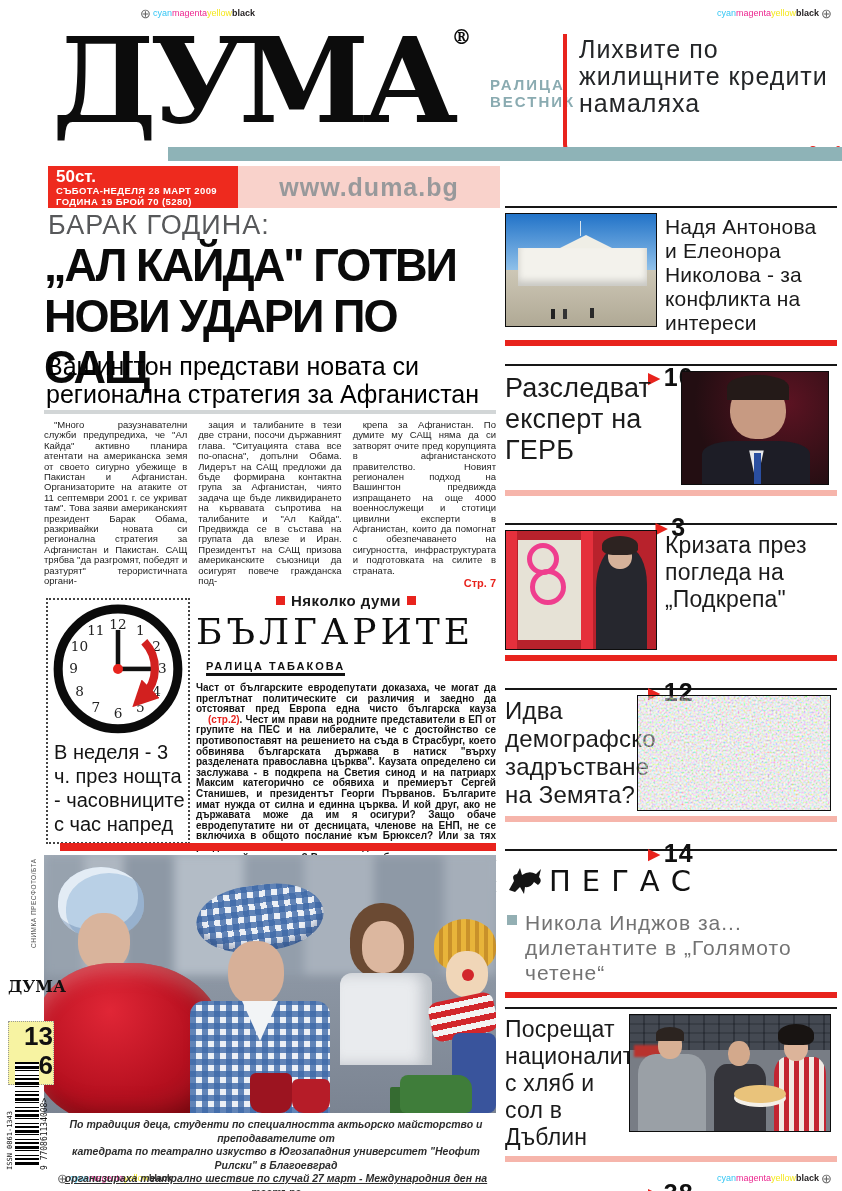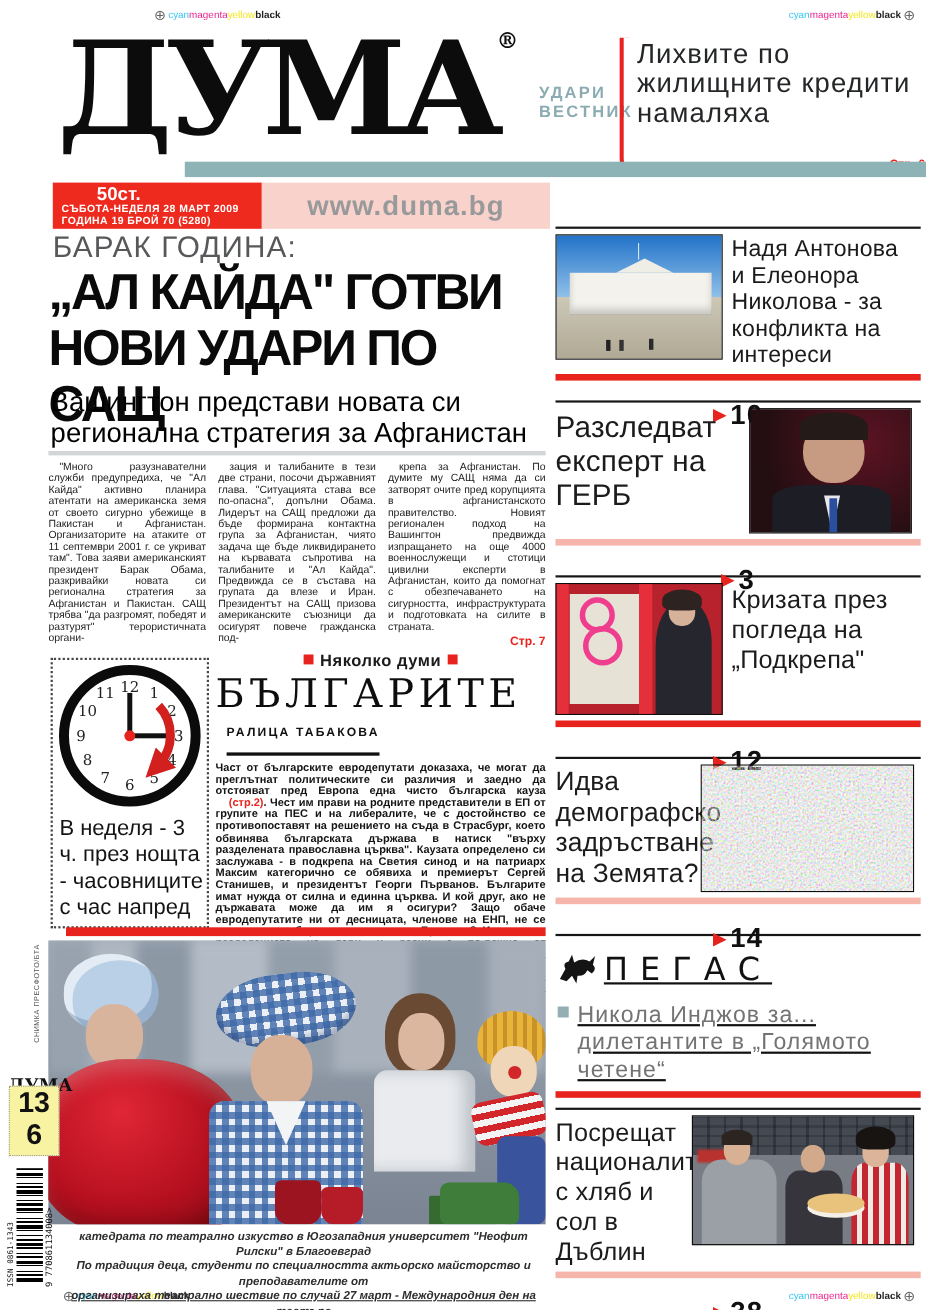--- a/index.html
+++ b/index.html
@@ -17,21 +17,21 @@
            font-size:15px;line-height:17px;letter-spacing:2px;}
   .promo{position:absolute;left:563px;top:34px;width:266px;height:120px;
          border-left:4px solid #e8231d;border-bottom:4px solid #e8231d;border-radius:0 0 0 16px;
          padding:2px 0 0 12px;}
   .promo-text{font-size:25px;line-height:27px;color:#242628;letter-spacing:1px;}
   .promo-ref{position:absolute;right:4px;bottom:0px;color:#e8231d;font-weight:bold;font-size:11px;}
   .tealbar{position:absolute;left:168px;top:147px;width:674px;height:14px;background:#8eb3b7;}
   
   .datebar{position:absolute;left:48px;top:166px;width:190px;height:42px;background:#ee2a1e;color:#fff;
            padding:2px 0 0 8px;box-sizing:border-box;}
-  .price{font-size:17px;font-weight:bold;line-height:17px;margin-left:32px;}
+  .price{font-size:17px;font-weight:bold;line-height:17px;}
   .dateline{font-size:9.5px;font-weight:bold;line-height:11px;letter-spacing:.4px;}
   .webbar{position:absolute;left:238px;top:166px;width:262px;height:42px;background:#f9d2cb;
           display:flex;align-items:center;justify-content:center;}
   .weburl{color:#98999b;font-weight:bold;font-size:25px;letter-spacing:1px;}
   
   .kicker{position:absolute;left:48px;top:210px;font-size:27px;color:#57585a;letter-spacing:1px;}
   .headline{position:absolute;left:44px;top:240px;width:460px;font-weight:bold;font-size:46px;
             line-height:51px;letter-spacing:-2px;color:#0a0a0a;transform:scaleX(.98);transform-origin:left top;}
   .subhead{position:absolute;left:46px;top:352px;width:445px;font-size:25px;line-height:28px;color:#000000;}
   .gray-rule{position:absolute;left:44px;top:410px;width:452px;height:4px;background:#d2d6d7;}
@@ -44,40 +44,40 @@
             text-align:center;}
   .cnum{font-family:"DejaVu Serif",serif;font-size:15px;fill:#222;text-anchor:middle;}
   .clock-caption{font-size:20px;line-height:24px;color:#141414;text-align:left;padding:0 0 0 6px;}
   
   .opinion{position:absolute;left:196px;top:592px;width:300px;}
   .op-head{text-align:center;font-weight:bold;font-size:15px;color:#1a1a1a;letter-spacing:.5px;}
   .sqm{display:inline-block;width:9px;height:9px;background:#e8231d;margin:0 6px;vertical-align:1px;}
   .op-title{font-family:"DejaVu Serif","Liberation Serif",serif;font-size:36px;letter-spacing:4px;
             color:#0d0d0d;margin-top:2px;}
   .op-author{display:inline-block;font-size:11px;font-weight:bold;letter-spacing:2px;margin:8px 0 0 10px;
-             border-bottom:3px solid #111;padding-bottom:12px;}
+             border-bottom:3px solid #111;padding-bottom:1px;}
   .op-body{margin-top:7px;font-size:10px;line-height:10.6px;font-weight:bold;text-align:justify;color:#141414;}
   .op-body .ref{color:#e8231d;padding-left:12px;}
   .redbar{position:absolute;left:60px;top:843px;width:436px;height:8px;background:#e8231d;}
   
   .fphoto{position:absolute;left:44px;top:855px;width:452px;height:258px;overflow:hidden;
           background:linear-gradient(180deg,#a6afba 0%,#8d97a4 45%,#7b8492 100%);}
   .blob{position:absolute;}
   .checker{background-color:#ecf0f6;
            background-image:repeating-linear-gradient(0deg,rgba(62,105,168,.8) 0 6px,rgba(255,255,255,0) 6px 12px),
                             repeating-linear-gradient(90deg,rgba(62,105,168,.8) 0 6px,rgba(236,240,246,.1) 6px 12px);}
   .credit{position:absolute;left:30px;top:858px;height:90px;writing-mode:vertical-rl;transform:rotate(180deg);
           font-size:6.5px;color:#555;letter-spacing:.5px;}
   .caption{position:absolute;left:56px;top:1118px;width:440px;text-align:center;font-style:italic;
            font-size:10.5px;line-height:13.5px;color:#2e2e2e;font-weight:bold;}
   .caption .u{text-decoration:underline;}
   
   .iss-logo{position:absolute;left:8px;top:977px;font-family:"DejaVu Serif",serif;font-weight:bold;font-size:16px;}
-  .lotto{position:absolute;left:8px;top:987px;width:44px;height:62px;background:#f7f3a2;border:1px dotted #999;
-         text-align:center;font-weight:bold;font-size:26px;line-height:29px;color:#111;}
+  .lotto{position:absolute;left:8px;top:1021px;width:44px;height:62px;background:#f7f3a2;border:1px dotted #999;
+         text-align:right;font-weight:bold;font-size:26px;line-height:29px;color:#111;}
   .barcode{position:absolute;left:6px;top:1062px;width:48px;height:108px;display:flex;}
   .bc-issn{writing-mode:vertical-rl;transform:rotate(180deg);font-size:7px;font-family:"DejaVu Sans Mono",monospace;color:#111;}
   .bc-bars{width:24px;height:104px;margin:0 1px;
            background:repeating-linear-gradient(180deg,#000 0 2px,#fff 2px 4px,#000 4px 7px,#fff 7px 8px,#000 8px 9px,#fff 9px 13px,#000 13px 14px,#fff 14px 16px);}
   .bc-num{writing-mode:vertical-rl;transform:rotate(180deg);font-size:8px;font-family:"DejaVu Sans Mono",monospace;color:#111;}
   
   .sidebar{position:absolute;left:505px;top:206px;width:332px;}
   .sb-hr{border:none;border-top:2px solid #161616;margin:0;}
   .sb-item{position:relative;padding-top:5px;}
   .sb-row{display:flex;}
@@ -111,21 +111,21 @@
   </div>
   <div class="regmark" style="left:55px;bottom:5px;">
     <span class="circ">⊕</span><span class="w-cyan">cyan</span><span class="w-magenta">magenta</span><span class="w-yellow">yellow</span><span class="w-black">black</span>
   </div>
   <div class="regmark" style="right:8px;bottom:5px;">
     <span class="w-cyan">cyan</span><span class="w-magenta">magenta</span><span class="w-yellow">yellow</span><span class="w-black">black</span><span class="circ">⊕</span>
   </div>
 
   <div class="logo"><span>ДУМА</span><span class="tm">®</span></div>
   <div class="tagline">
-    <div>УДАРИ</div>
+    <div>РАЛИЦА</div>
     <div>ВЕСТНИК</div>
   </div>
 
   <div class="promo">
     <div class="promo-text">Лихвите по жилищните кредити намаляха</div>
     <div class="promo-ref">Стр. 6</div>
   </div>
 
   <div class="tealbar"></div>
 
@@ -208,22 +208,22 @@
     <div class="blob" style="left:402px;top:96px;width:42px;height:46px;background:#f0d6b8;border-radius:46%;"></div>
     <div class="blob" style="left:418px;top:114px;width:12px;height:12px;background:#d2262b;border-radius:50%;"></div>
     <div class="blob" style="left:386px;top:142px;width:66px;height:40px;background:repeating-linear-gradient(0deg,#d2262b 0 6px,#f3f3f3 6px 12px);transform:rotate(-12deg);border-radius:10px;"></div>
     <div class="blob" style="left:408px;top:178px;width:44px;height:80px;background:#39549c;border-radius:8px;"></div>
     <div class="blob" style="left:206px;top:218px;width:42px;height:40px;background:#9c1420;border-radius:6px 6px 12px 12px;"></div>
     <div class="blob" style="left:248px;top:224px;width:38px;height:34px;background:#b61c28;border-radius:6px 6px 12px 12px;"></div>
     <div class="blob" style="left:356px;top:220px;width:72px;height:38px;background:#3f7d3a;border-radius:8px 14px 6px 6px;box-shadow:-16px 6px 0 -6px #356b31;"></div>
   </div>
   <div class="credit">СНИМКА ПРЕСФОТО/БТА</div>
   <div class="caption">
+    <div>По традиция деца, студенти по специалността актьорско майсторство и преподавателите от</div>
     <div>катедрата по театрално изкуство в Югозападния университет "Неофит Рилски" в Благоевград</div>
-    <div>По традиция деца, студенти по специалността актьорско майсторство и преподавателите от</div>
     <div class="u">организираха театрално шествие по случай 27 март - Международния ден на театъра</div>
   </div>
 
   <div class="iss-logo">ДУМА</div>
   <div class="lotto">
     <div>13</div>
     <div>6</div>
   </div>
   <div class="barcode">
     <span class="bc-issn">ISSN 0861-1343</span>
@@ -302,21 +302,21 @@
             </filter>
             <rect width="192" height="114" filter="url(#crowdnoise)"></rect>
           </svg>
         </div>
       </div>
       <div class="rule-pink"></div>
       <div class="sb-page"><span class="tri">▶</span><span>14</span></div>
     </div>
     <hr class="sb-hr">
 
-    <div class="sb-item" style="height:151px;text-decoration:underline;">
+    <div class="sb-item" style="height:151px;">
       <div class="pegas-row">
         <svg width="36" height="30" viewBox="0 0 36 30">
           <path d="M2 24 L7 15 Q4 9 10 8 L13 2 L15 9 Q22 4 29 8 L34 3 L32 11 Q36 15 31 19 L27 16 Q24 22 18 21 L17 28 L13 21 L8 26 Z" fill="#141414"></path>
         </svg>
         <span class="pegas-word">ПЕГАС</span>
       </div>
       <div class="bullet-row">
         <span class="bullet-sq"></span>
         <span class="bullet-text">Никола Инджов за... дилетантите в „Голямото четене“</span>
       </div>

